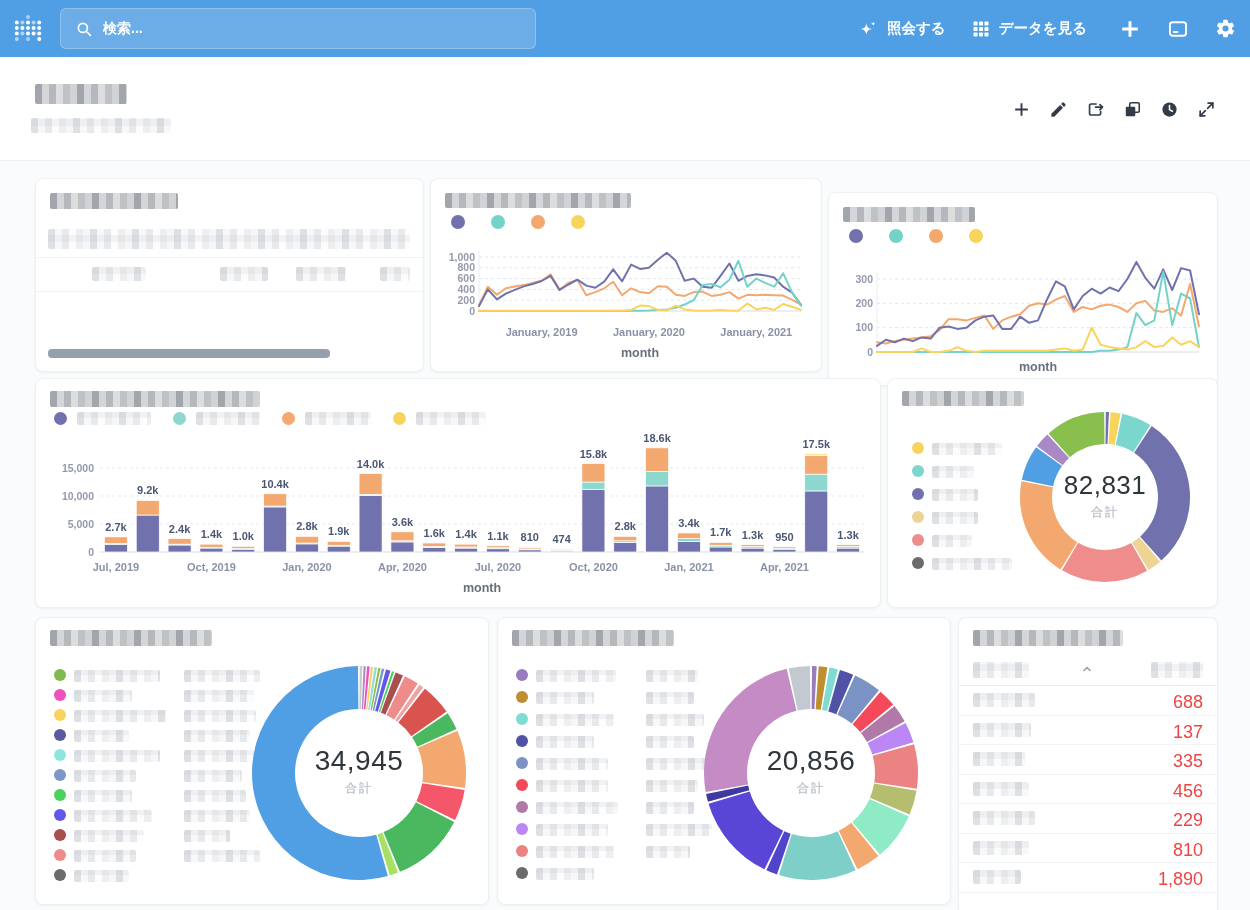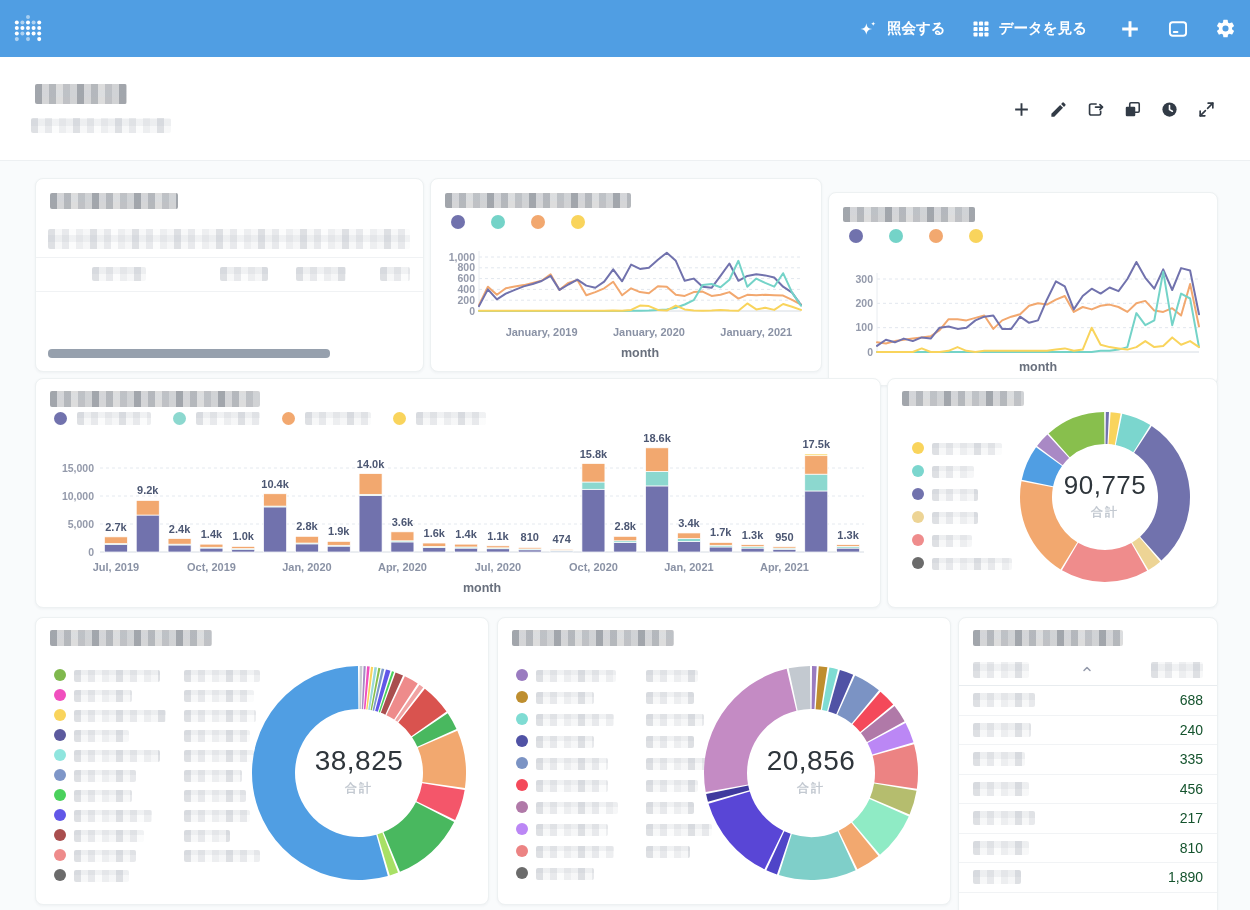--- a/index.html
+++ b/index.html
@@ -42,21 +42,21 @@
   .dlegend .dot2{position:absolute;left:0;top:3px;width:12px;height:12px;border-radius:50%;}
   .dlegend .b1,.dlegend .b2{top:4px;height:12px;}
   .donut-center{position:absolute;transform:translate(-50%,-50%);text-align:center;pointer-events:none;}
   .donut-value{font-size:26px;color:#2E353B;letter-spacing:.5px;}
   .donut-value.big{font-size:28px;}
   .donut-sub{font-size:12px;font-weight:700;color:#C3C9D1;letter-spacing:2px;margin-top:3px;}
   
   .tbl-head{position:absolute;left:0;top:40px;width:100%;height:27px;border-bottom:1px solid #E8ECEF;}
   .tbl-rows{position:absolute;left:0;top:68px;width:100%;}
   .trow{position:relative;height:28.5px;border-bottom:1px solid #F1F3F5;}
-  .trow .val{position:absolute;right:14px;top:6px;font-size:14px;color:#14532d;}
+  .trow .val{position:absolute;right:14px;top:6px;font-size:18px;color:#ef4444;}
   
   .hscroll{position:absolute;border-radius:4px;background:#96A0AD;}
   .divline{position:absolute;height:1px;background:#F0F2F4;}
   svg{display:block;}
   text{font-family:"Liberation Sans",sans-serif;}
 </style>
 </head>
 <body>
 
 <div class="app">
@@ -77,20 +77,29 @@
           <circle cx="28.8" cy="16.1" r="2.3"></circle>
         <circle cx="3.2" cy="22.4" r="2.3"></circle>
           <circle cx="9.6" cy="22.4" r="2.3" opacity=".55"></circle>
           <circle cx="16" cy="22.4" r="2.3"></circle>
           <circle cx="22.4" cy="22.4" r="2.3"></circle>
           <circle cx="28.8" cy="22.4" r="2.3"></circle>
         <circle cx="3.2" cy="28.7" r="2.3" opacity=".55"></circle>
           <circle cx="16" cy="28.7" r="2.3" opacity=".5"></circle>
           <circle cx="28.8" cy="28.7" r="2.3"></circle>
       </svg>
+    </div>
+    <div class="search">
+      <span>
+        <svg width="18" height="18" viewBox="0 0 24 24" fill="none" stroke="#fff" stroke-width="2.2">
+          <circle cx="10.5" cy="10.5" r="6"></circle>
+            <path d="M15 15l5.5 5.5" stroke-linecap="round"></path>
+        </svg>
+      </span>
+      <span>検索...</span>
     </div>
     <div class="nav-right">
       <button class="nav-btn">
         <span>
           <svg width="20" height="20" viewBox="0 0 24 24" fill="#fff">
             <path d="M10 5c.7 4.6 2.4 6.3 7 7-4.6.7-6.3 2.4-7 7-.7-4.6-2.4-6.3-7-7 4.6-.7 6.3-2.4 7-7z"></path>
             <path d="M18.3 3c.3 1.8.9 2.4 2.7 2.7-1.8.3-2.4.9-2.7 2.7-.3-1.8-.9-2.4-2.7-2.7 1.8-.3 2.4-.9 2.7-2.7z"></path>
           </svg>
         </span>
         <span>照会する</span>
@@ -422,21 +431,21 @@
         <path d="M104.25 3.77A85 85 0 0 1 132.31 15.08L115.25 42.16A53 53 0 0 0 97.76 35.10Z" fill="#7BD6CE"></path>
         <path d="M133.68 15.96A85 85 0 0 1 143.42 150.57L122.18 126.64A53 53 0 0 0 116.11 42.71Z" fill="#7172AD"></path>
         <path d="M142.19 151.64A85 85 0 0 1 130.51 160.02L114.13 132.53A53 53 0 0 0 121.41 127.31Z" fill="#EDD495"></path>
         <path d="M129.10 160.84A85 85 0 0 1 43.97 160.31L60.17 132.71A53 53 0 0 0 113.25 133.04Z" fill="#EF8C8C"></path>
         <path d="M42.57 159.47A85 85 0 0 1 3.45 71.35L34.91 77.24A53 53 0 0 0 59.30 132.19Z" fill="#F2A86F"></path>
         <path d="M3.77 69.75A85 85 0 0 1 18.07 37.27L44.02 55.99A53 53 0 0 0 35.10 76.24Z" fill="#509EE3"></path>
         <path d="M19.04 35.95A85 85 0 0 1 29.39 24.50L51.08 48.03A53 53 0 0 0 44.62 55.17Z" fill="#A989C5"></path>
         <path d="M30.60 23.41A85 85 0 0 1 86.18 2.00L86.49 34.00A53 53 0 0 0 51.83 47.35Z" fill="#88BF4D"></path>
       </svg>
     <div class="donut-center" style="left:217px;top:116px">
-      <div class="donut-value">90,775</div>
+      <div class="donut-value">82,831</div>
       <div class="donut-sub">合計</div>
     </div>
   </section>
 
   <section class="card" style="left:35px;top:617px;width:454px;height:288px">
     <div class="px dark" style="left:14px;top:12px;width:162px;height:16px"></div>
     <div class="dlegend" style="left:18px;top:48px;width:186px">
         <div class="row" style="height: 20px;">
           <span class="dot2" style="background: rgb(127, 184, 77);"></span>
           <span class="px light b1" style="left: 20px; width: 86px;"></span>
@@ -507,21 +516,21 @@
         <path d="M169.44 20.70A107 107 0 0 1 173.23 23.42L147.42 57.81A64 64 0 0 0 145.15 56.19Z" fill="#F0A3A3"></path>
         <path d="M174.86 24.67A107 107 0 0 1 196.53 47.46L161.36 72.19A64 64 0 0 0 148.39 58.56Z" fill="#D9534F"></path>
         <path d="M197.70 49.15A107 107 0 0 1 206.51 64.95L167.33 82.65A64 64 0 0 0 162.05 73.20Z" fill="#49B85F"></path>
         <path d="M207.34 66.83A107 107 0 0 1 214.94 124.06L172.36 118.01A64 64 0 0 0 167.82 83.78Z" fill="#F2A86F"></path>
         <path d="M214.63 126.09A107 107 0 0 1 205.10 156.06L166.48 137.15A64 64 0 0 0 172.18 119.22Z" fill="#F4566A"></path>
         <path d="M204.18 157.89A107 107 0 0 1 149.96 207.85L133.50 168.12A64 64 0 0 0 165.93 138.24Z" fill="#49B85F"></path>
         <path d="M148.06 208.62A107 107 0 0 1 139.84 211.46L127.44 170.28A64 64 0 0 0 132.36 168.58Z" fill="#A8E065"></path>
         <path d="M137.86 212.03A107 107 0 1 1 107.97 2.00L108.39 45.00A64 64 0 1 0 126.26 170.63Z" fill="#509EE3"></path>
       </svg>
     <div class="donut-center" style="left:323px;top:153px">
-      <div class="donut-value big">38,825</div>
+      <div class="donut-value big">34,945</div>
       <div class="donut-sub">合計</div>
     </div>
   </section>
 
   <section class="card" style="left:497px;top:617px;width:454px;height:288px">
     <div class="px dark" style="left:14px;top:12px;width:162px;height:16px"></div>
     <div class="dlegend" style="left:18px;top:48px;width:186px">
         <div class="row" style="height: 22px;">
           <span class="dot2" style="background: rgb(154, 123, 192);"></span>
           <span class="px light b1" style="left: 20px; width: 80px;"></span>
@@ -609,33 +618,33 @@
       </span>
       <div class="px light" style="right:14px;top:4px;width:52px;height:16px;left:auto"></div>
     </div>
     <div class="tbl-rows">
         <div class="trow">
           <span class="px light" style="left: 14px; top: 7px; width: 62px; height: 14px;"></span>
           <span class="val">688</span>
         </div>
         <div class="trow">
           <span class="px light" style="left: 14px; top: 7px; width: 58px; height: 14px;"></span>
-          <span class="val">240</span>
+          <span class="val">137</span>
         </div>
         <div class="trow">
           <span class="px light" style="left: 14px; top: 7px; width: 52px; height: 14px;"></span>
           <span class="val">335</span>
         </div>
         <div class="trow">
           <span class="px light" style="left: 14px; top: 7px; width: 56px; height: 14px;"></span>
           <span class="val">456</span>
         </div>
         <div class="trow">
           <span class="px light" style="left: 14px; top: 7px; width: 62px; height: 14px;"></span>
-          <span class="val">217</span>
+          <span class="val">229</span>
         </div>
         <div class="trow">
           <span class="px light" style="left: 14px; top: 7px; width: 56px; height: 14px;"></span>
           <span class="val">810</span>
         </div>
         <div class="trow">
           <span class="px light" style="left: 14px; top: 7px; width: 48px; height: 14px;"></span>
           <span class="val">1,890</span>
         </div>
       </div>

